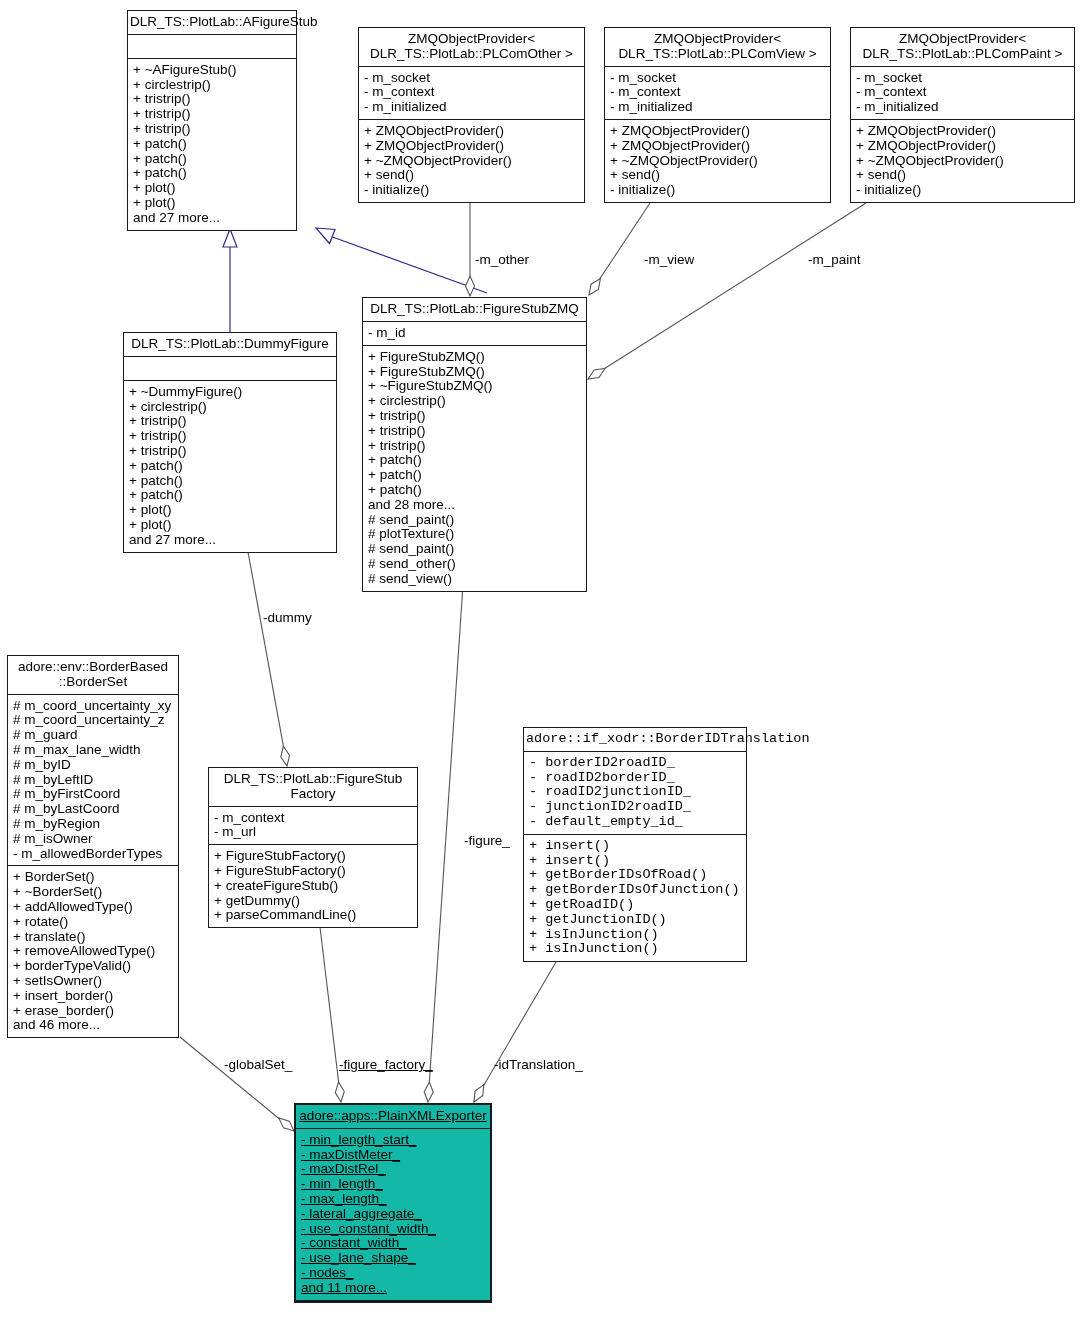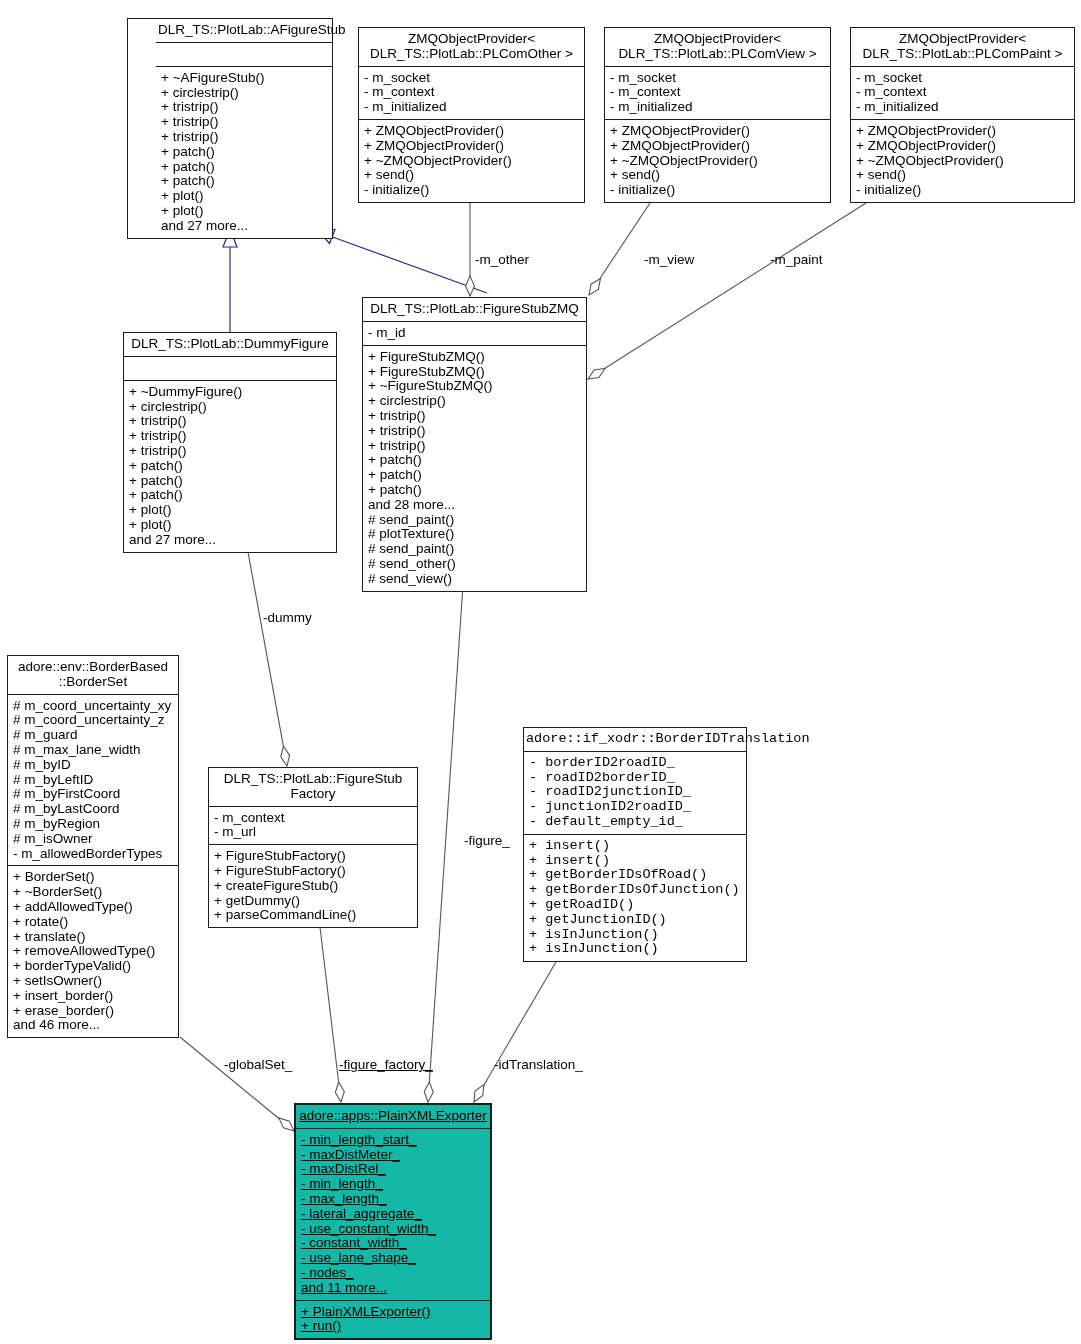--- a/index.html
+++ b/index.html
@@ -14,35 +14,35 @@
   }
   .uml-title{text-align:center;padding:4px 2px;border-bottom:1px solid #1a1a1a;white-space:pre-line;}
   .uml-attrs{padding:4px 5px;border-bottom:1px solid #1a1a1a;min-height:15px;}
   .uml-methods{padding:4px 5px;}
   .member-line{white-space:nowrap;}
   .highlight{background:#14b8a6;border-width:2px;text-decoration:underline;}
   .highlight .uml-title,.highlight .uml-attrs{border-bottom-color:#1a1a1a;}
   .edge-label{position:absolute;z-index:3;font-size:13.5px;white-space:nowrap;}
 
   
-  .box-0{left:127px;top:18px;width:206px;padding-left:28px;}
+  .box-0{left:127px;top:10px;width:170px;}
   .box-1{left:358px;top:27px;width:227px;}
   .box-2{left:604px;top:27px;width:227px;}
   .box-3{left:850px;top:27px;width:225px;}
   .box-4{left:362px;top:297px;width:225px;}
   .box-5{left:123px;top:332px;width:214px;}
   .box-6{left:7px;top:655px;width:172px;}
   .box-7{left:208px;top:767px;width:210px;}
   .box-8{left:523px;top:727px;width:224px;font-family:Liberation Mono, monospace;}
   .box-9{left:294px;top:1103px;width:198px;}
 
   
   .lbl-0{left:475px;top:252px;}
   .lbl-1{left:644px;top:252px;}
-  .lbl-2{left:770px;top:252px;}
+  .lbl-2{left:808px;top:252px;}
   .lbl-3{left:263px;top:610px;}
   .lbl-4{left:464px;top:833px;}
   .lbl-5{left:224px;top:1057px;}
   .lbl-6{left:339px;top:1057px;text-decoration:underline;}
   .lbl-7{left:494px;top:1057px;}
 </style>
 </head>
 <body>
 
 <div class="canvas">
@@ -266,24 +266,20 @@
         <div class="member-line">- maxDistRel_</div>
         <div class="member-line">- min_length_</div>
         <div class="member-line">- max_length_</div>
         <div class="member-line">- lateral_aggregate_</div>
         <div class="member-line">- use_constant_width_</div>
         <div class="member-line">- constant_width_</div>
         <div class="member-line">- use_lane_shape_</div>
         <div class="member-line">- nodes_</div>
         <div class="member-line">and 11 more...</div>
       </div>
-    <div class="uml-methods">
-        <div class="member-line">+ PlainXMLExporter()</div>
-        <div class="member-line">+ run()</div>
-      </div>
   </div>
 
   <span class="edge-label lbl-0">-m_other</span>
   <span class="edge-label lbl-1">-m_view</span>
   <span class="edge-label lbl-2">-m_paint</span>
   <span class="edge-label lbl-3">-dummy</span>
   <span class="edge-label lbl-4">-figure_</span>
   <span class="edge-label lbl-5">-globalSet_</span>
   <span class="edge-label lbl-6">-figure_factory_</span>
   <span class="edge-label lbl-7">-idTranslation_</span>

